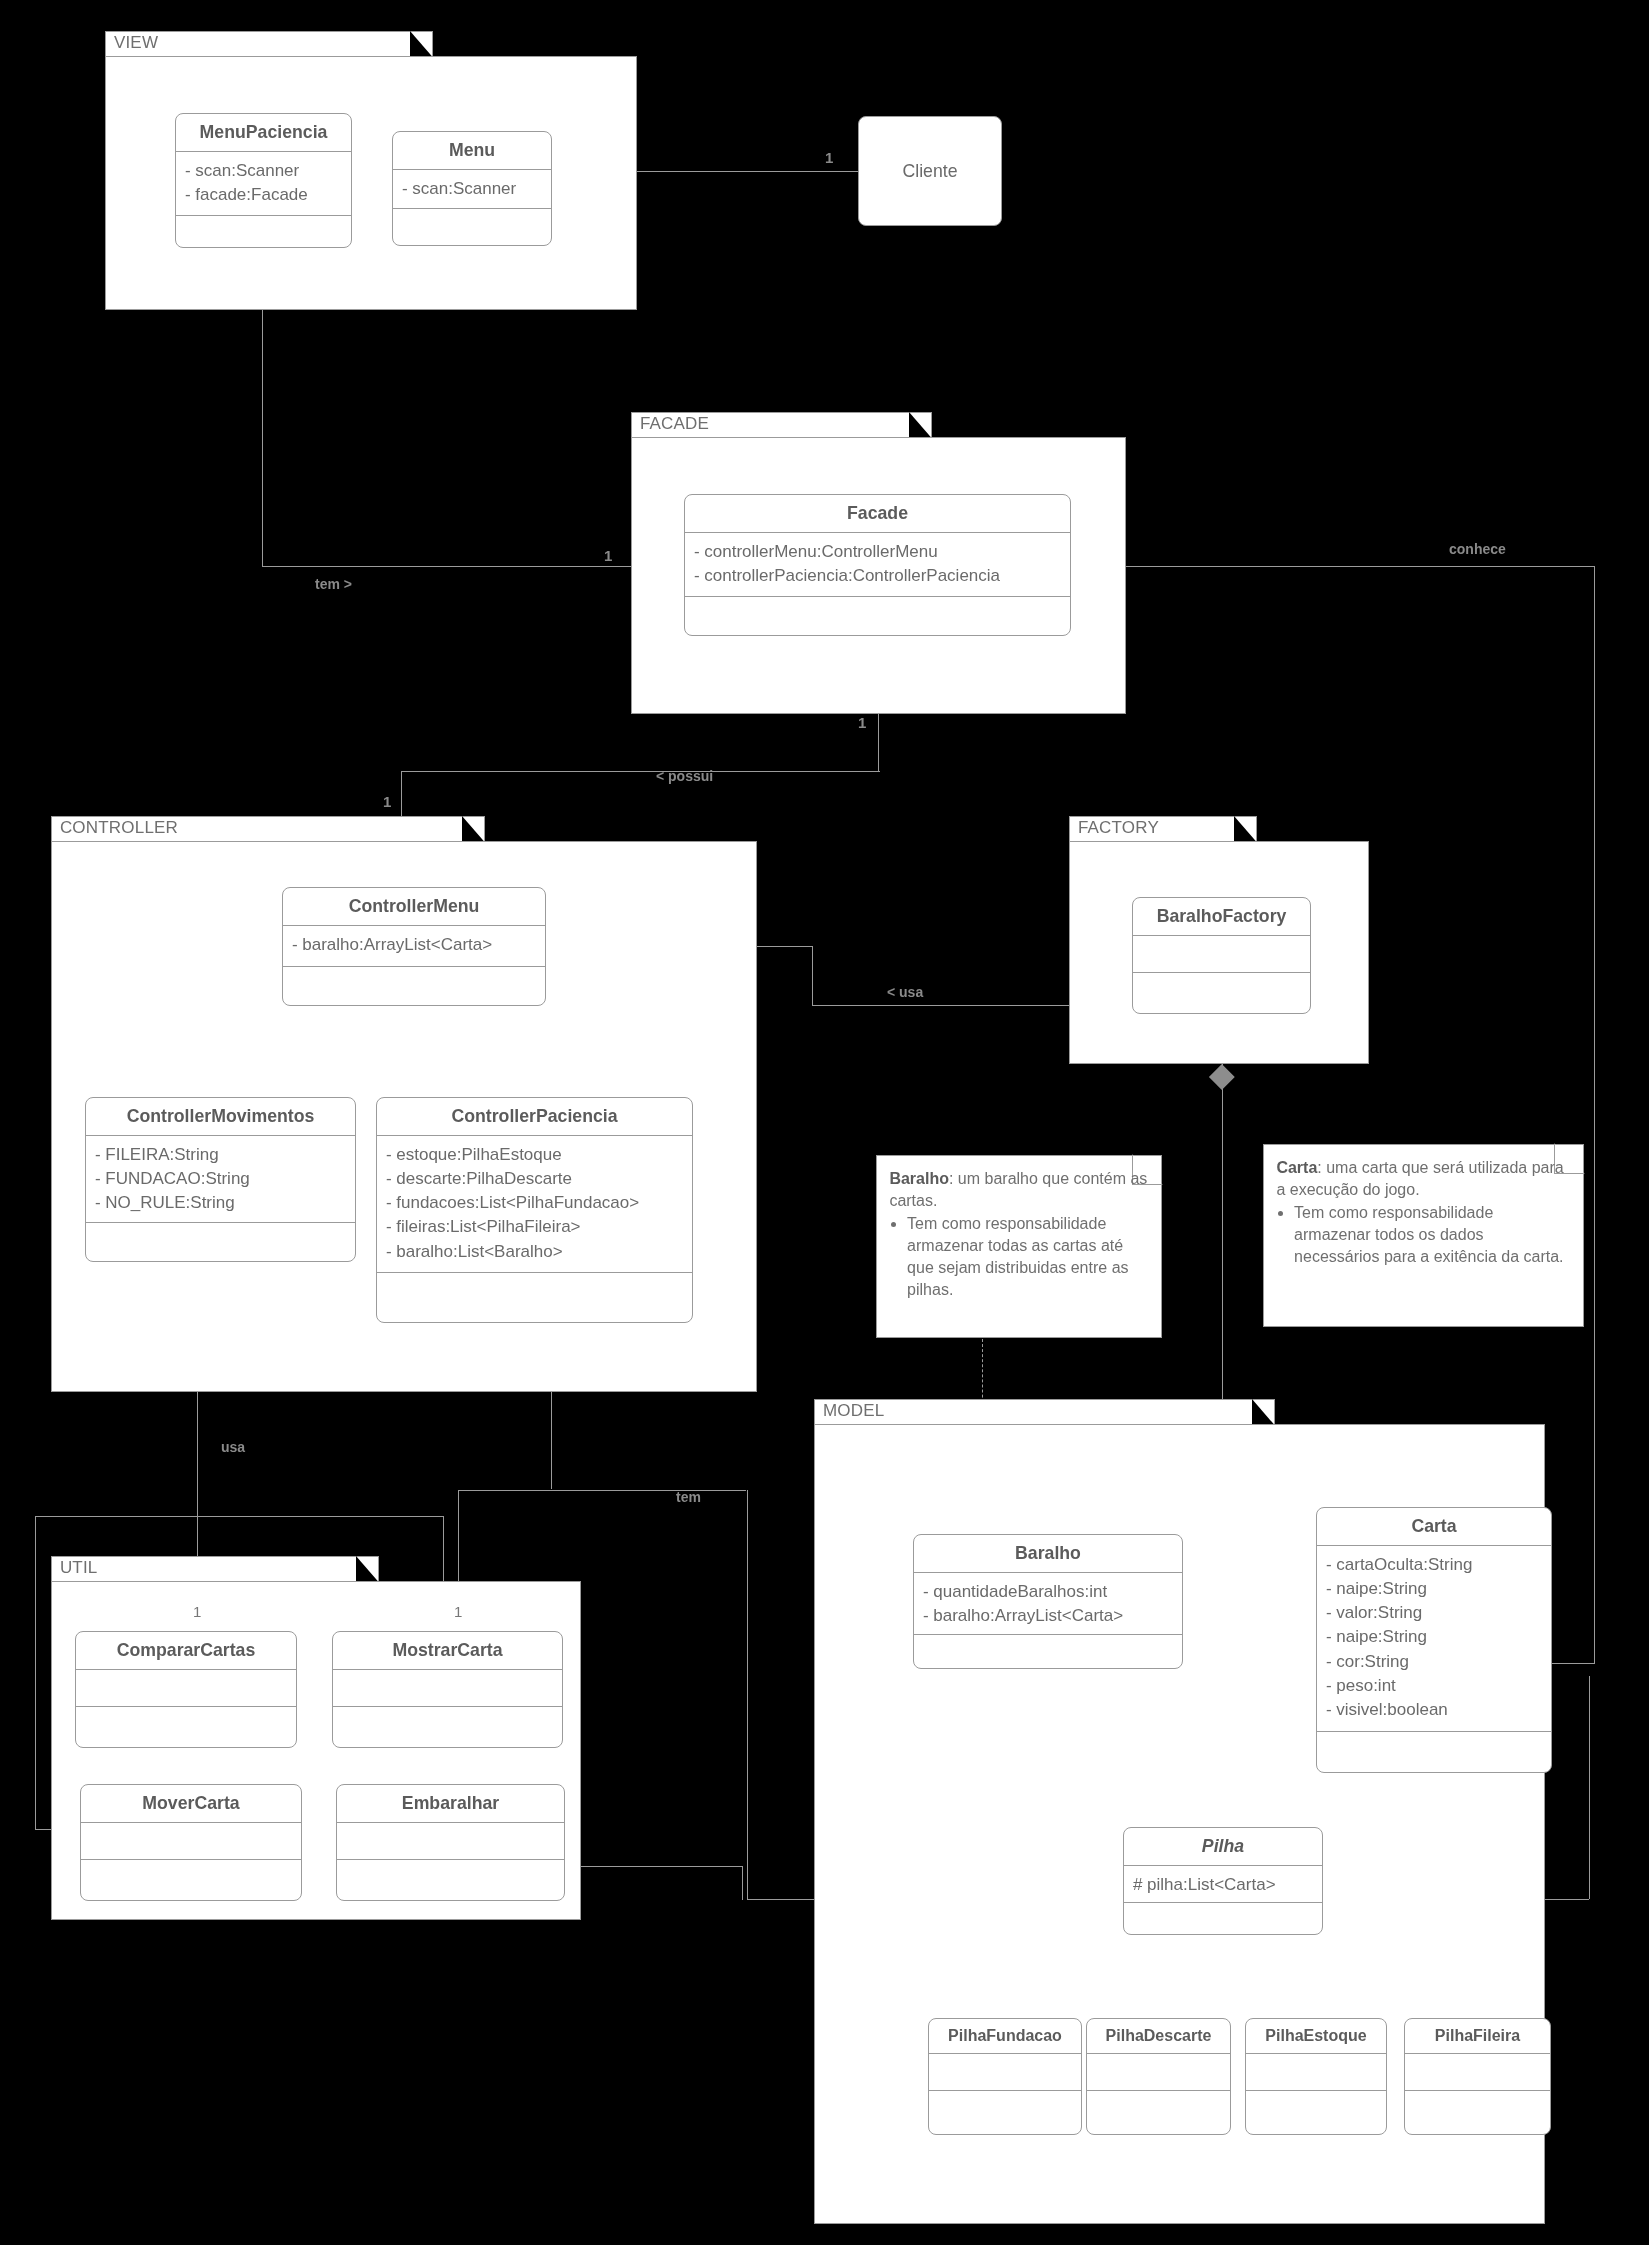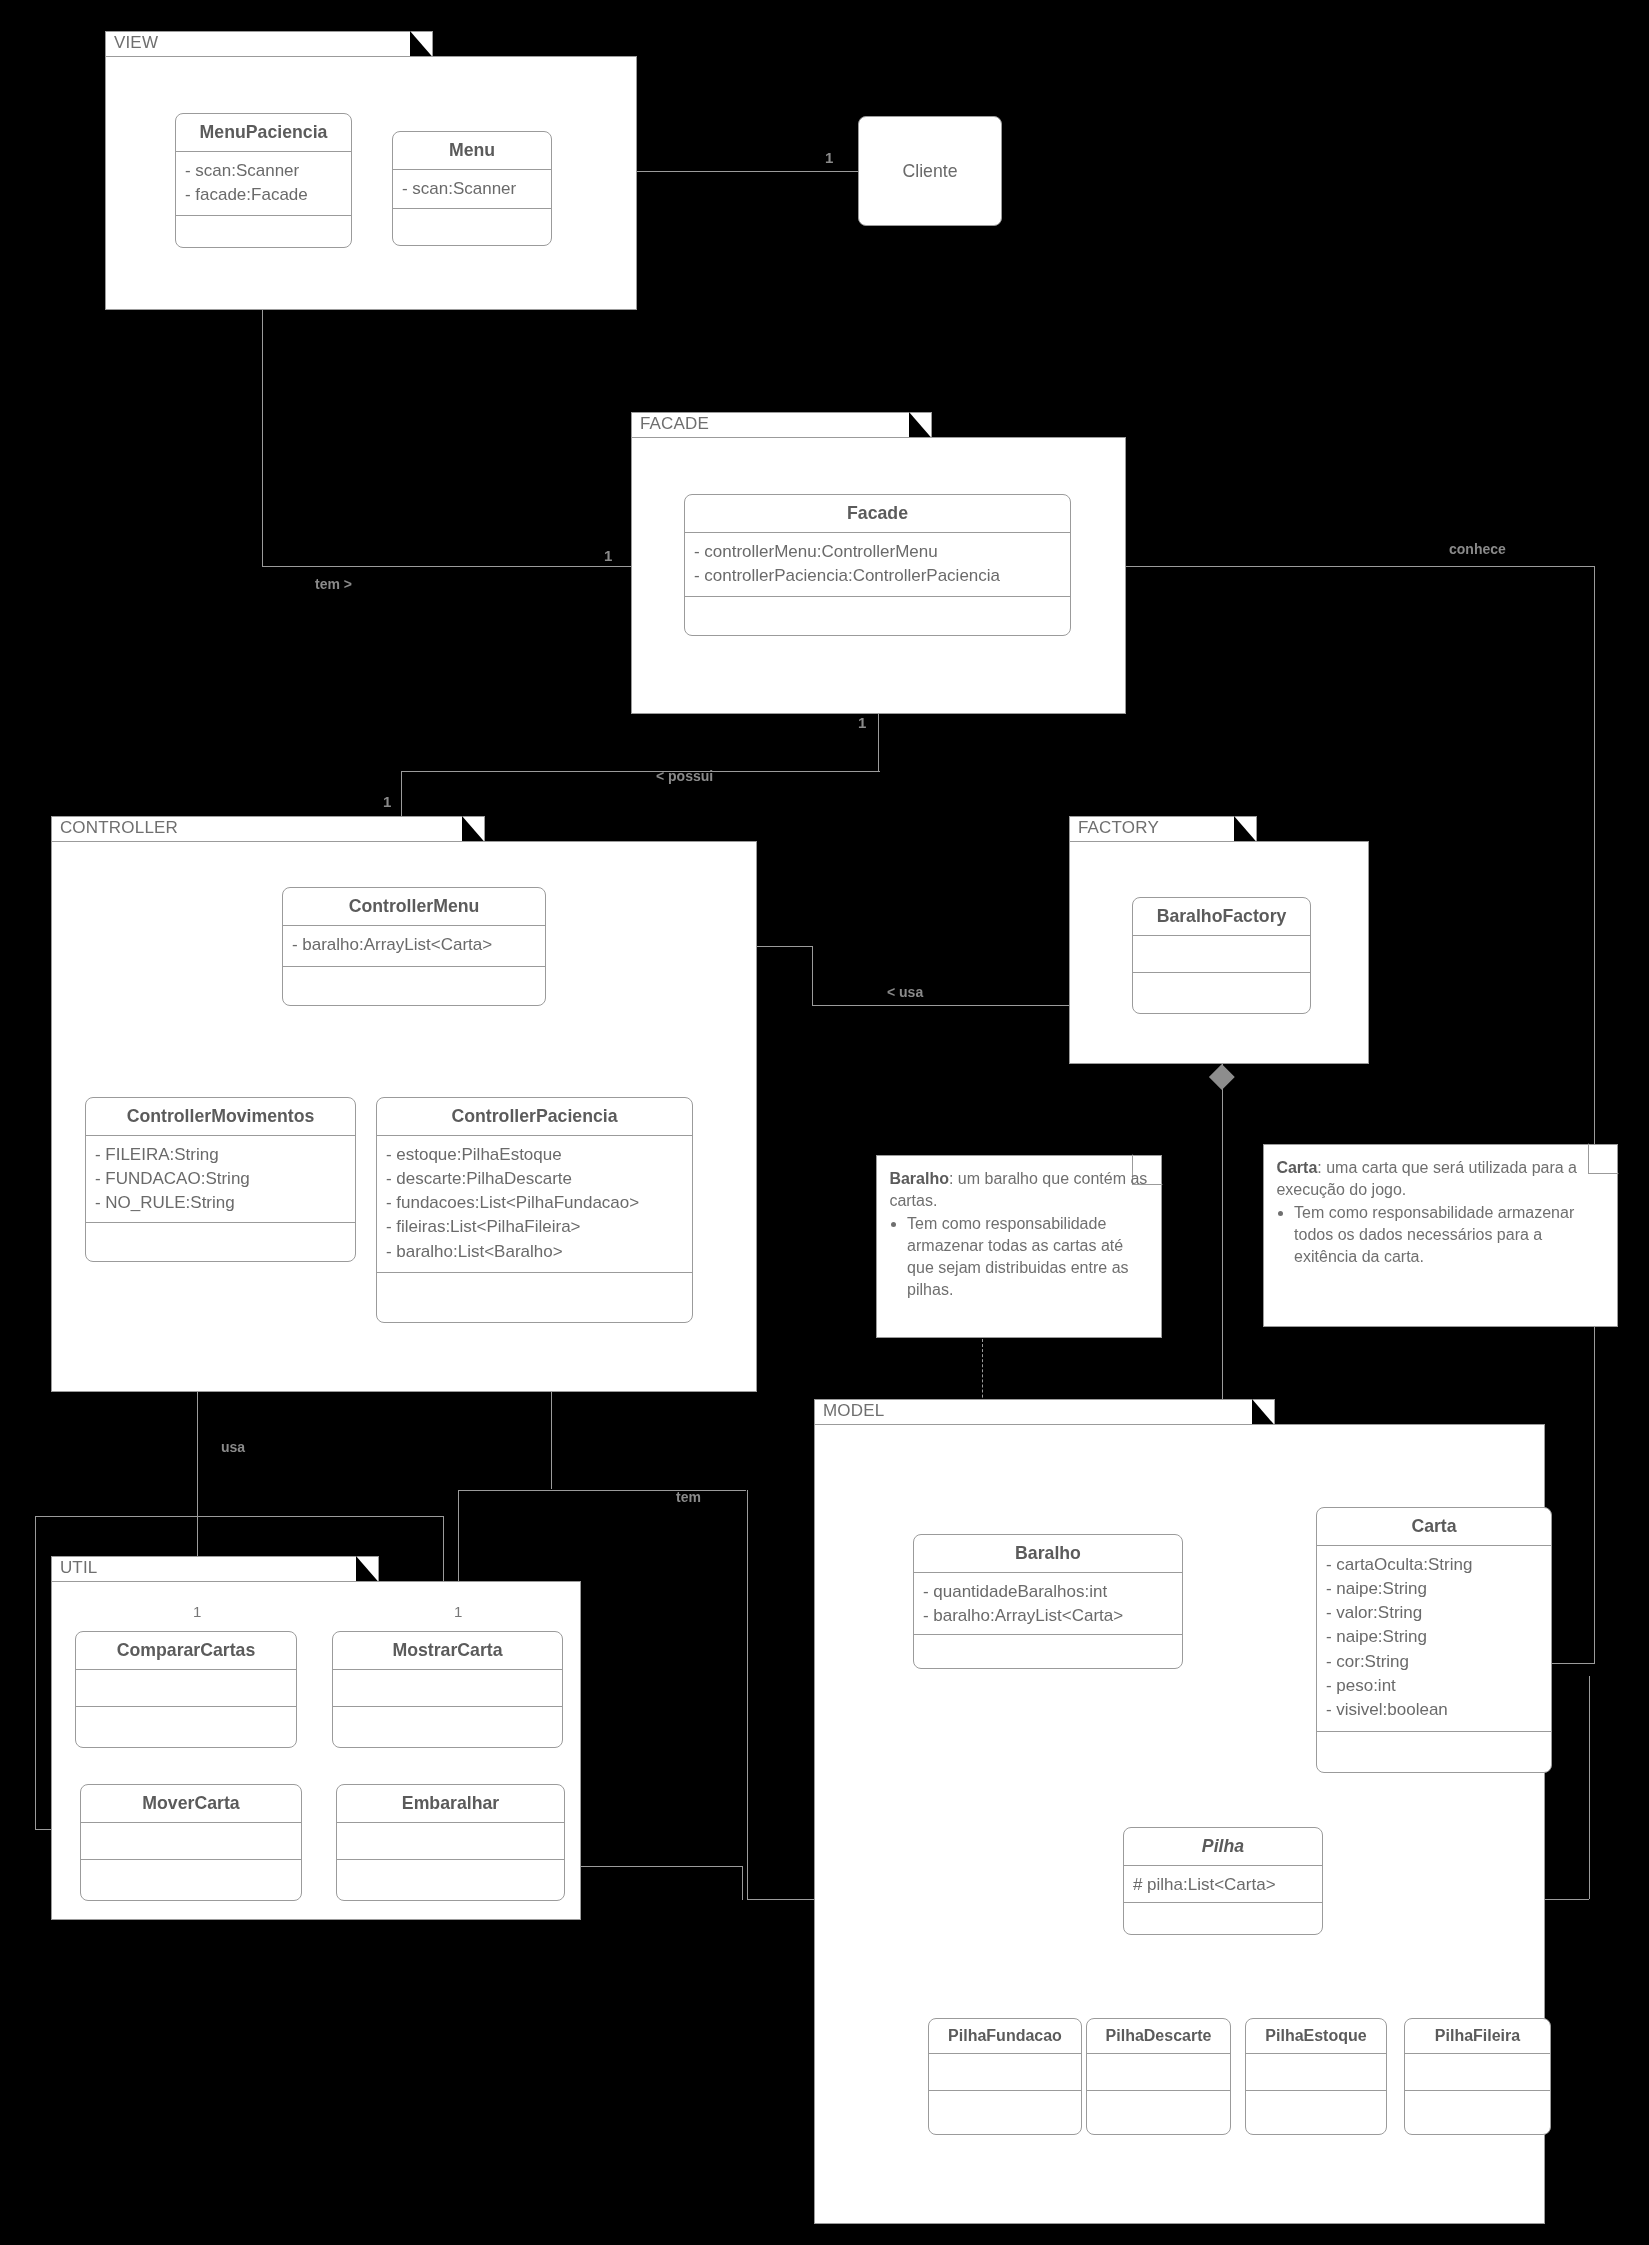--- a/index.html
+++ b/index.html
@@ -337,21 +337,21 @@
   <div class="note" style="left:876px;top:1155px;width:286px;height:183px;">
     <div class="foldline"></div>
     <div style="position:relative;z-index:1;">
       <span><b>Baralho</b><span>: um baralho que contém as cartas.</span></span>
       <ul>
           <li>Tem como responsabilidade armazenar todas as cartas até que sejam distribuidas entre as pilhas.</li>
         </ul>
     </div>
   </div>
 
-  <div class="note" style="left:1263px;top:1144px;width:355px;height:183px;">
+  <div class="note" style="left:1263px;top:1144px;width:321px;height:183px;">
     <div class="foldline"></div>
     <div style="position:relative;z-index:1;">
       <span><b>Carta</b><span>: uma carta que será utilizada para a execução do jogo.</span></span>
       <ul>
           <li>Tem como responsabilidade armazenar todos os dados necessários para a exitência da carta.</li>
         </ul>
     </div>
   </div>
 
   <div class="mult plain" style="left:193px;top:1603px;">1</div>

